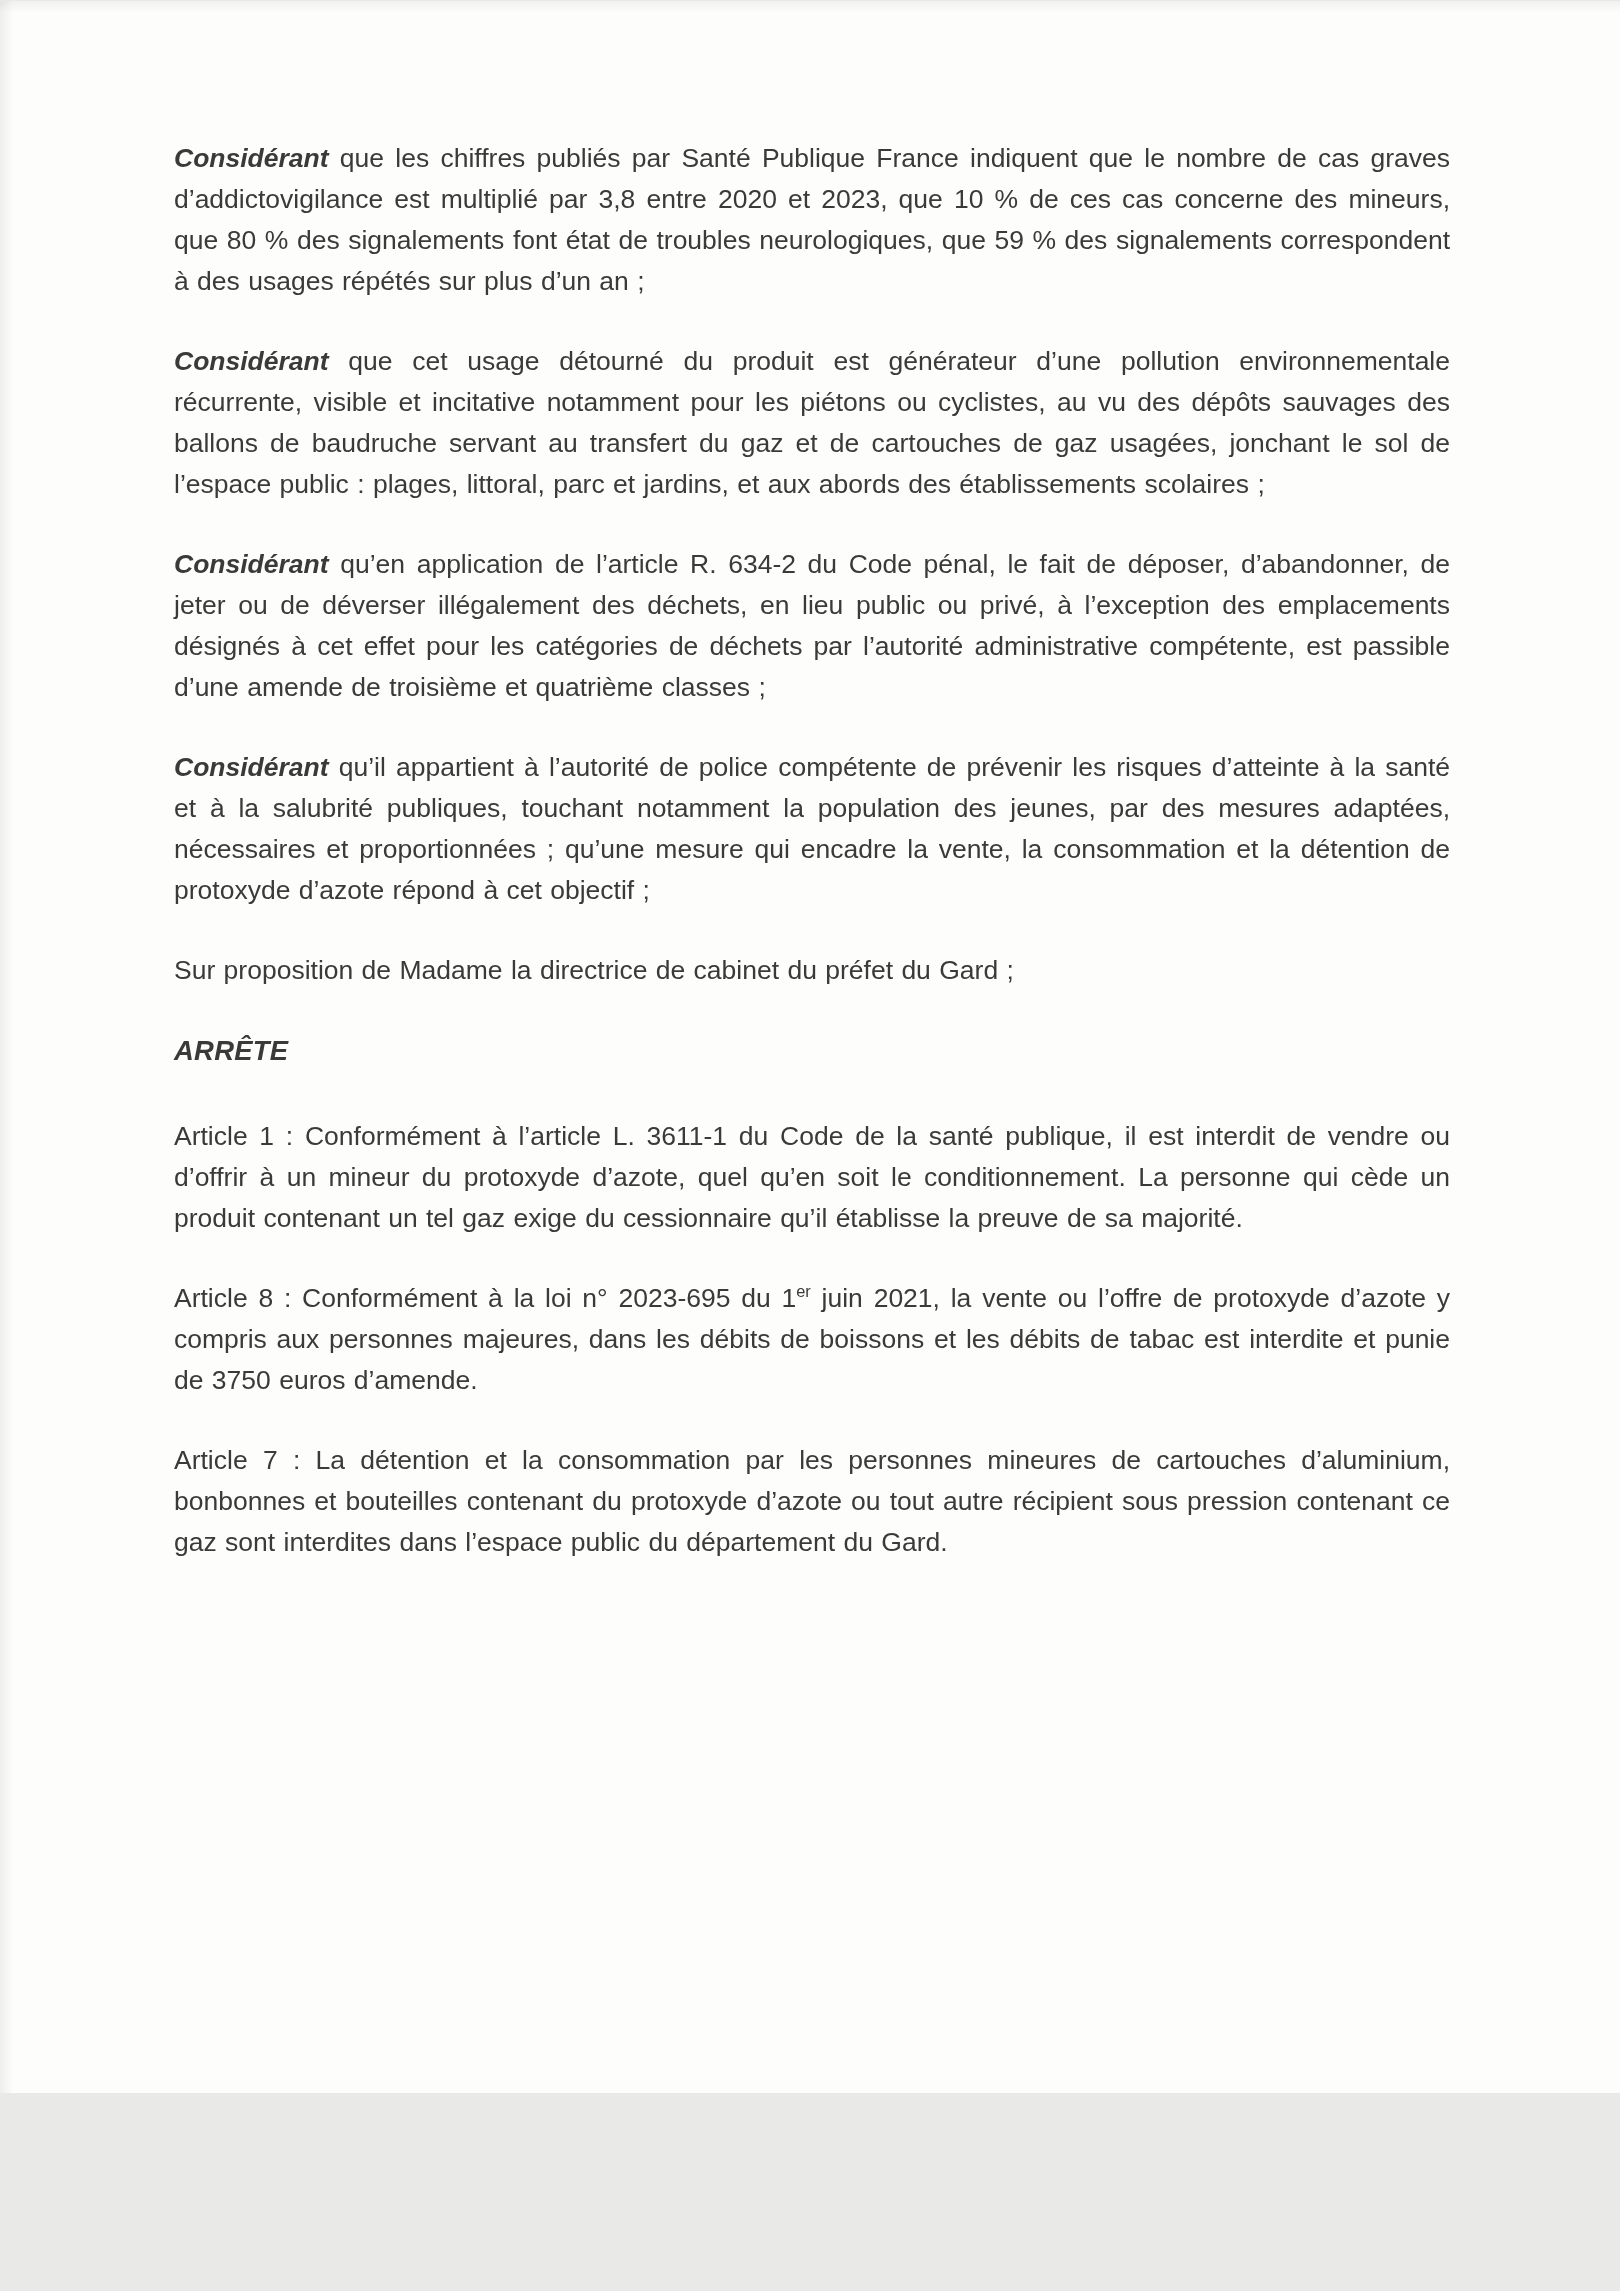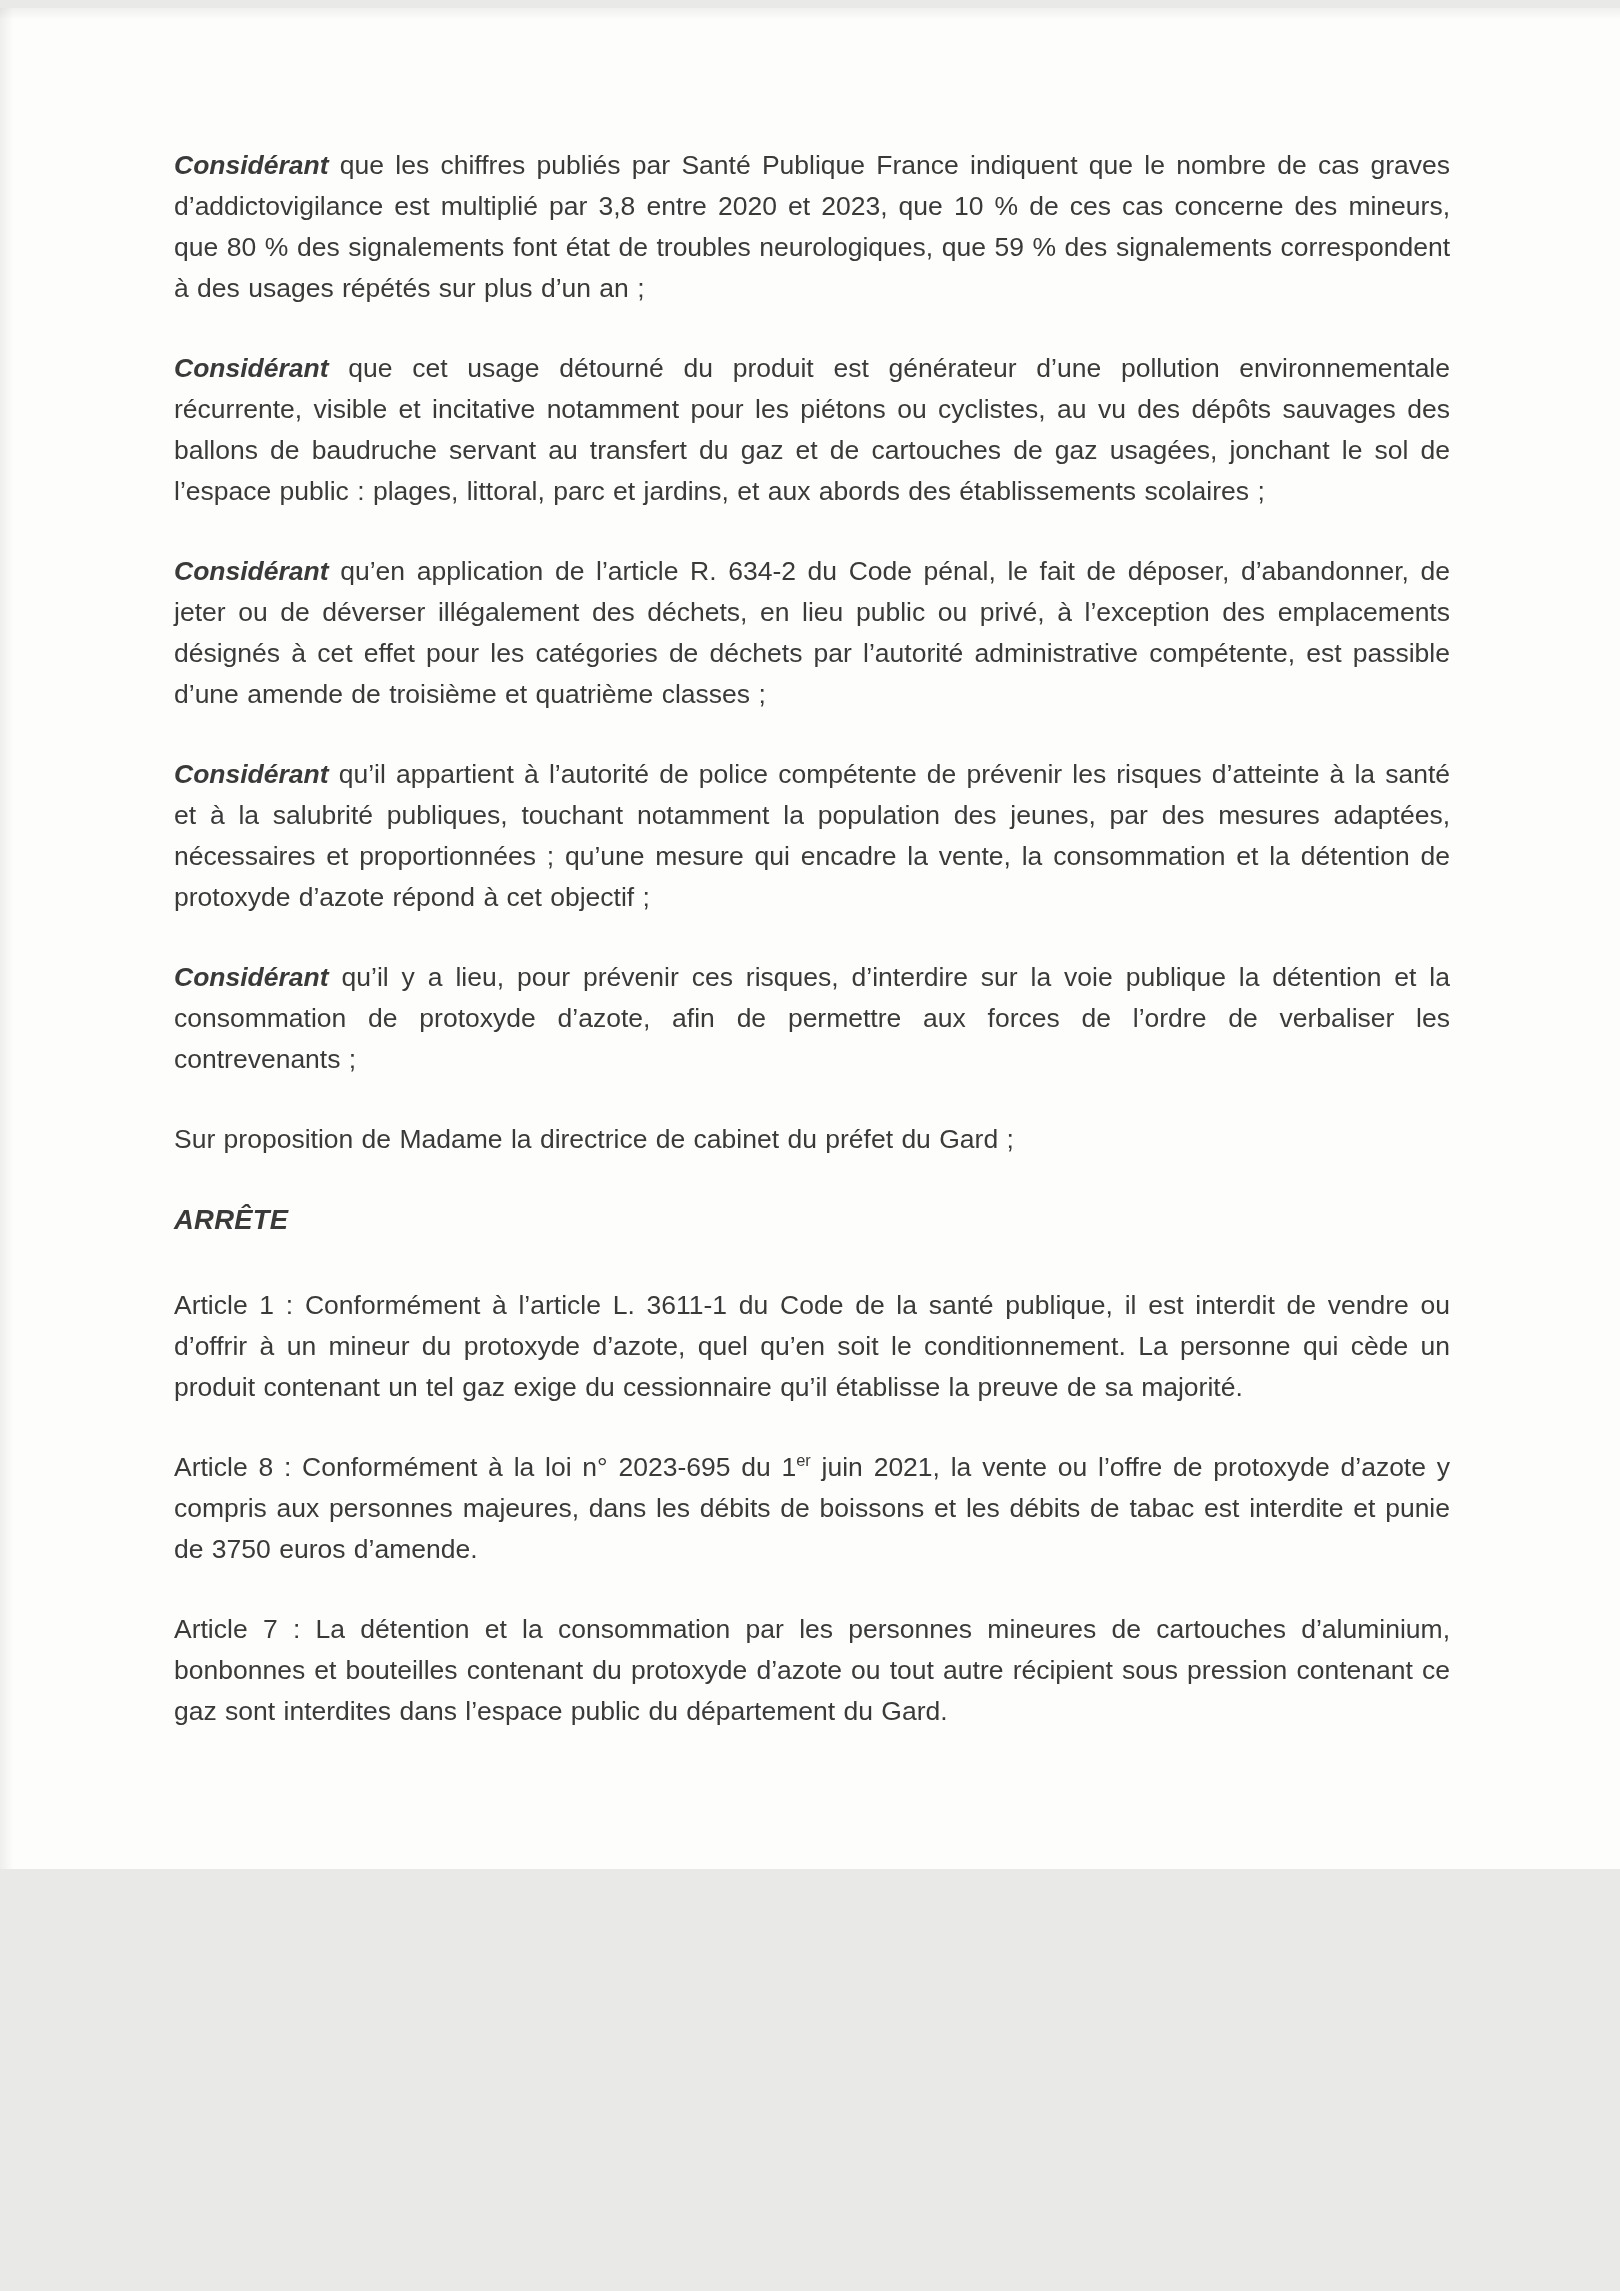--- a/index.html
+++ b/index.html
@@ -3,22 +3,22 @@
 <meta charset="utf-8">
 <style>
   html, body {
     margin: 0;
     padding: 0;
     background: #e9e9e7;
   }
   .page {
     position: relative;
     width: 1620px;
-    height: 1861px;
-    margin: 8px auto;
+    height: 2092px;
+    margin: 1px auto;
     background: #fdfdfc;
     overflow: hidden;
     font-family: "Liberation Sans", sans-serif;
   }
   
   .page::before {
     content: "";
     position: absolute;
     inset: 0;
     pointer-events: none;
@@ -67,21 +67,20 @@
 
     <p class="para"><span class="lead">Considérant</span><span> que les chiffres publiés par Santé Publique France indiquent que le nombre de cas graves d’addictovigilance est multiplié par 3,8 entre 2020 et 2023, que 10 % de ces cas concerne des mineurs, que 80 % des signalements font état de troubles neurologiques, que 59 % des signalements correspondent à des usages répétés sur plus d’un an ;</span></p>
 
     <p class="para"><span class="lead">Considérant</span><span> que cet usage détourné du produit est générateur d’une pollution environnementale récurrente, visible et incitative notamment pour les piétons ou cyclistes, au vu des dépôts sauvages des ballons de baudruche servant au transfert du gaz et de cartouches de gaz usagées, jonchant le sol de l’espace public : plages, littoral, parc et jardins, et aux abords des établissements scolaires ;</span></p>
 
 
     <p class="para"><span class="lead">Considérant</span><span> qu’en application de l’article R. 634-2 du Code pénal, le fait de déposer, d’abandonner, de jeter ou de déverser illégalement des déchets, en lieu public ou privé, à l’exception des emplacements désignés à cet effet pour les catégories de déchets par l’autorité administrative compétente, est passible d’une amende de troisième et quatrième classes ;</span></p>
 
     <p class="para"><span class="lead">Considérant</span><span> qu’il appartient à l’autorité de police compétente de prévenir les risques d’atteinte à la santé et à la salubrité publiques, touchant notamment la population des jeunes, par des mesures adaptées, nécessaires et proportionnées ; qu’une mesure qui encadre la vente, la consommation et la détention de protoxyde d’azote répond à cet objectif ;</span></p>
 
-    <p class="para"><span class="lead">Considérant</span><span> qu’il y a lieu, pour prévenir ces risques, d’interdire sur la voie publique la détention et la consommation de protoxyde d’azote, afin de permettre aux forces de l’ordre de verbaliser les contrevenants ;</span></p>
 
     <p class="para">Sur proposition de Madame la directrice de cabinet du préfet du Gard ;</p>
 
     <p class="heading">ARRÊTE</p>
 
     <p class="para"><span class="article-label">Article 1 :</span><span> Conformément à l’article L. 3611-1 du Code de la santé publique, il est interdit de vendre ou d’offrir à un mineur du protoxyde d’azote, quel qu’en soit le conditionnement. La personne qui cède un produit contenant un tel gaz exige du cessionnaire qu’il établisse la preuve de sa majorité.</span><sup></sup><span></span></p>
 
     <p class="para"><span class="article-label">Article 8 :</span><span> Conformément à la loi n° 2023-695 du 1</span><sup>er</sup><span> juin 2021, la vente ou l’offre de protoxyde d’azote y compris aux personnes majeures, dans les débits de boissons et les débits de tabac est interdite et punie de 3750 euros d’amende.</span></p>
 
     <p class="para"><span class="article-label">Article 7 :</span><span> La détention et la consommation par les personnes mineures de cartouches d’aluminium, bonbonnes et bouteilles contenant du protoxyde d’azote ou tout autre récipient sous pression contenant ce gaz sont interdites dans l’espace public du département du Gard.</span><sup></sup><span></span></p>

